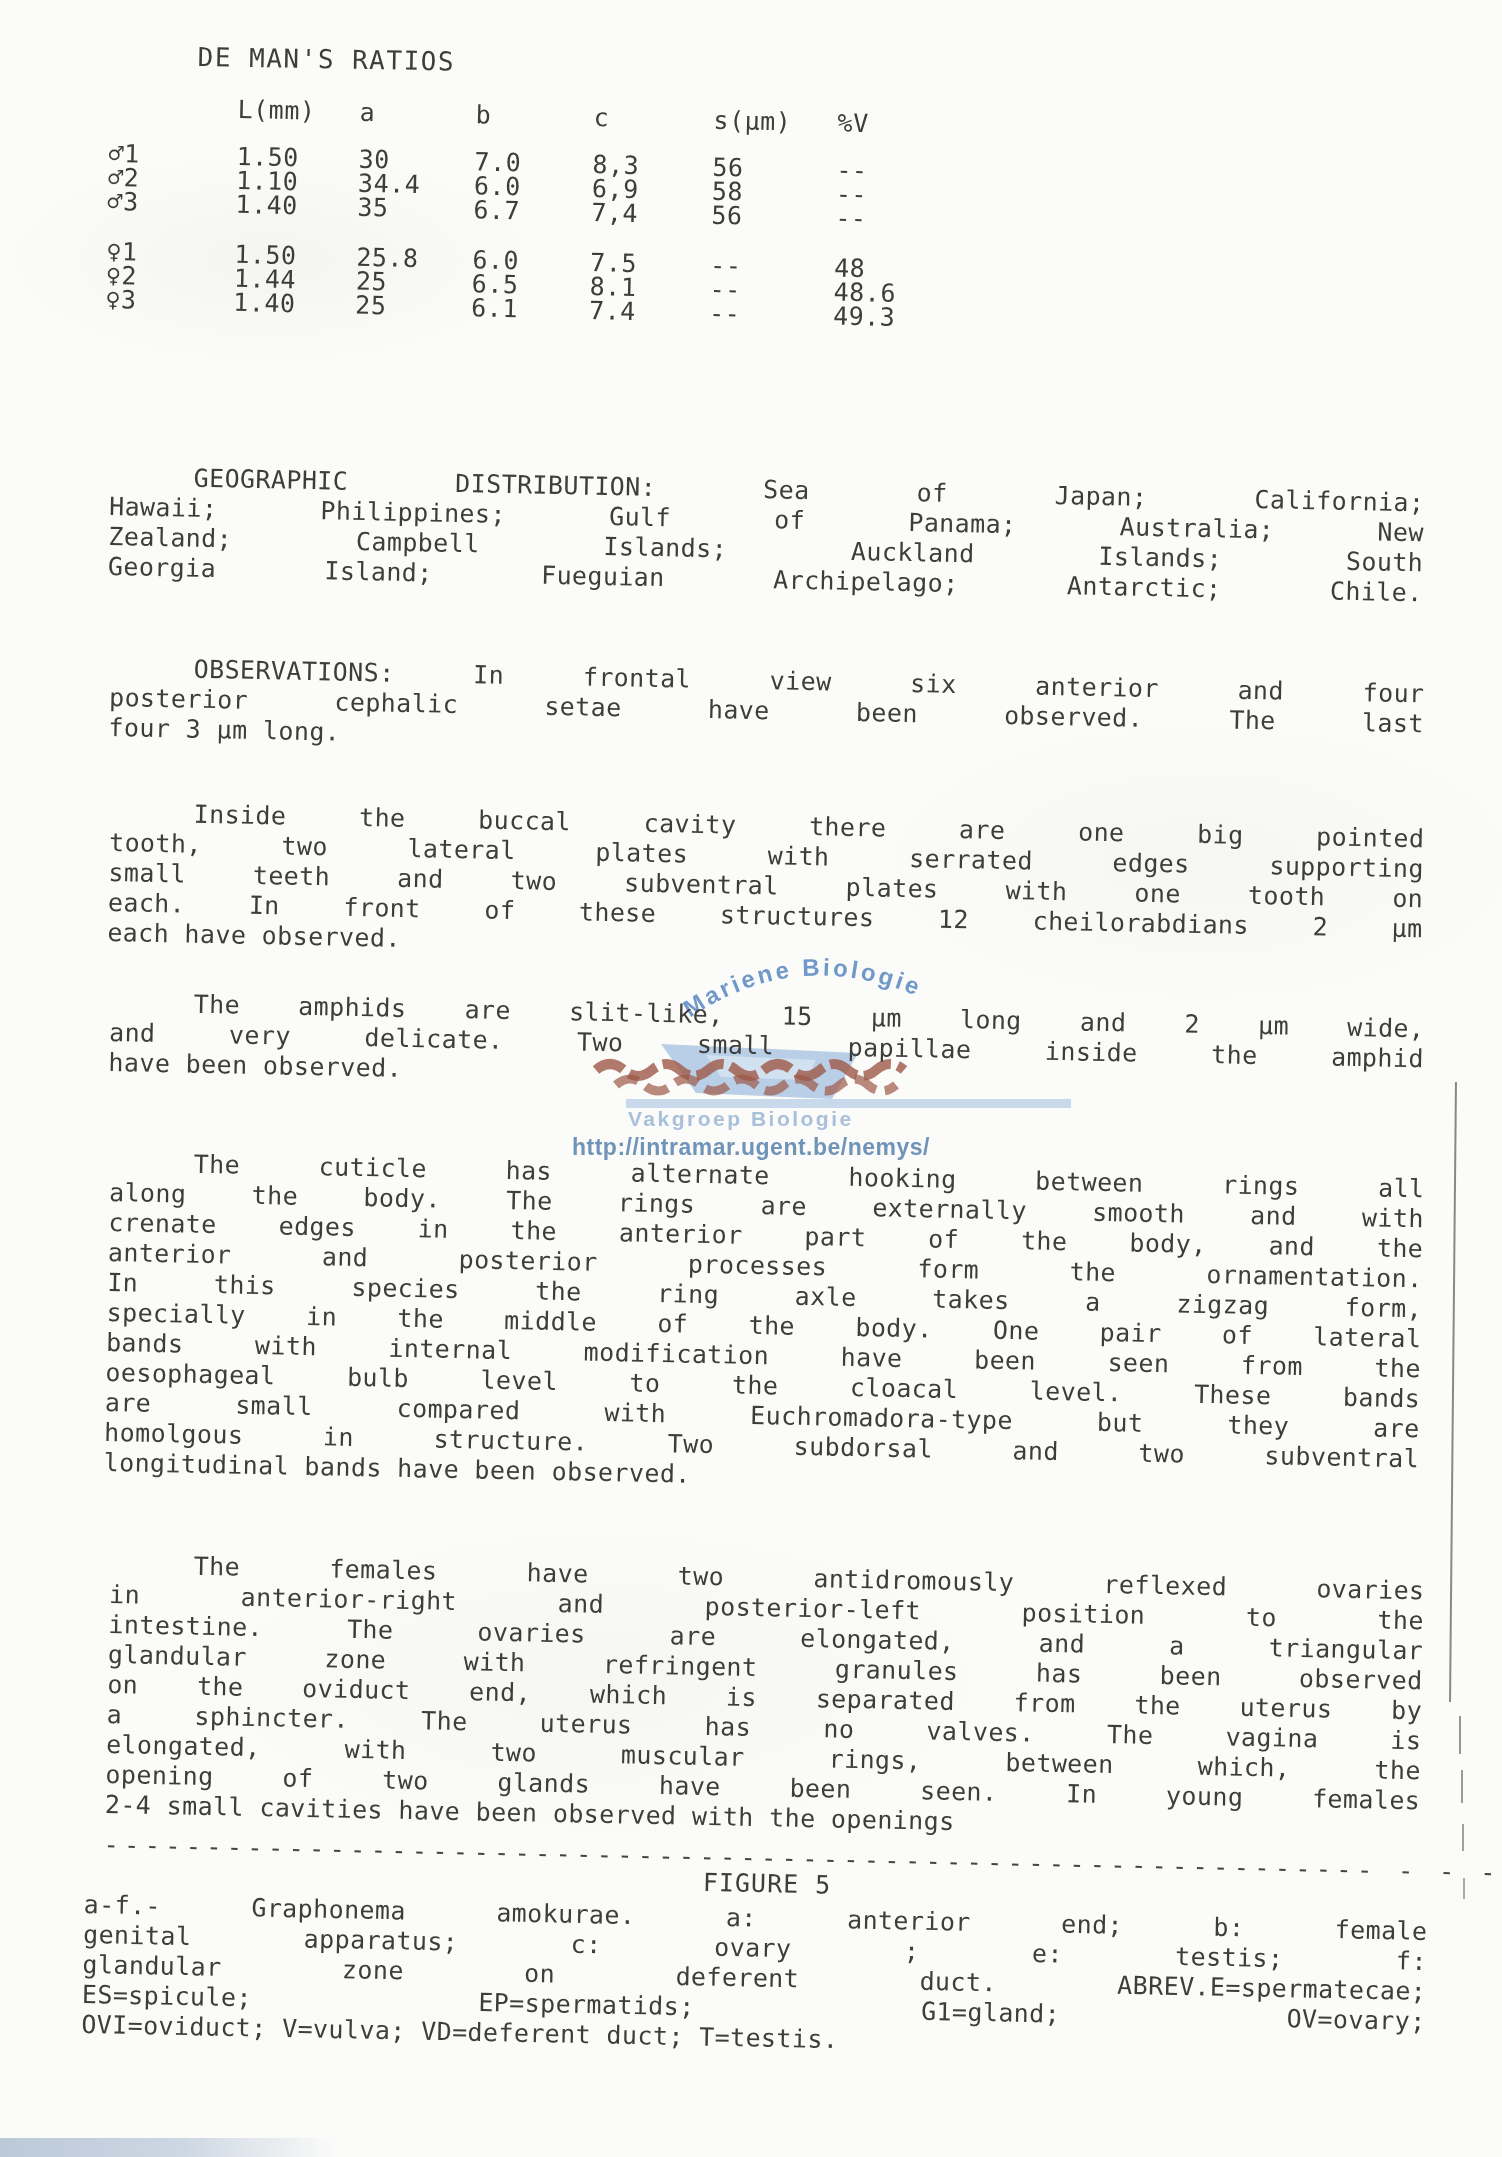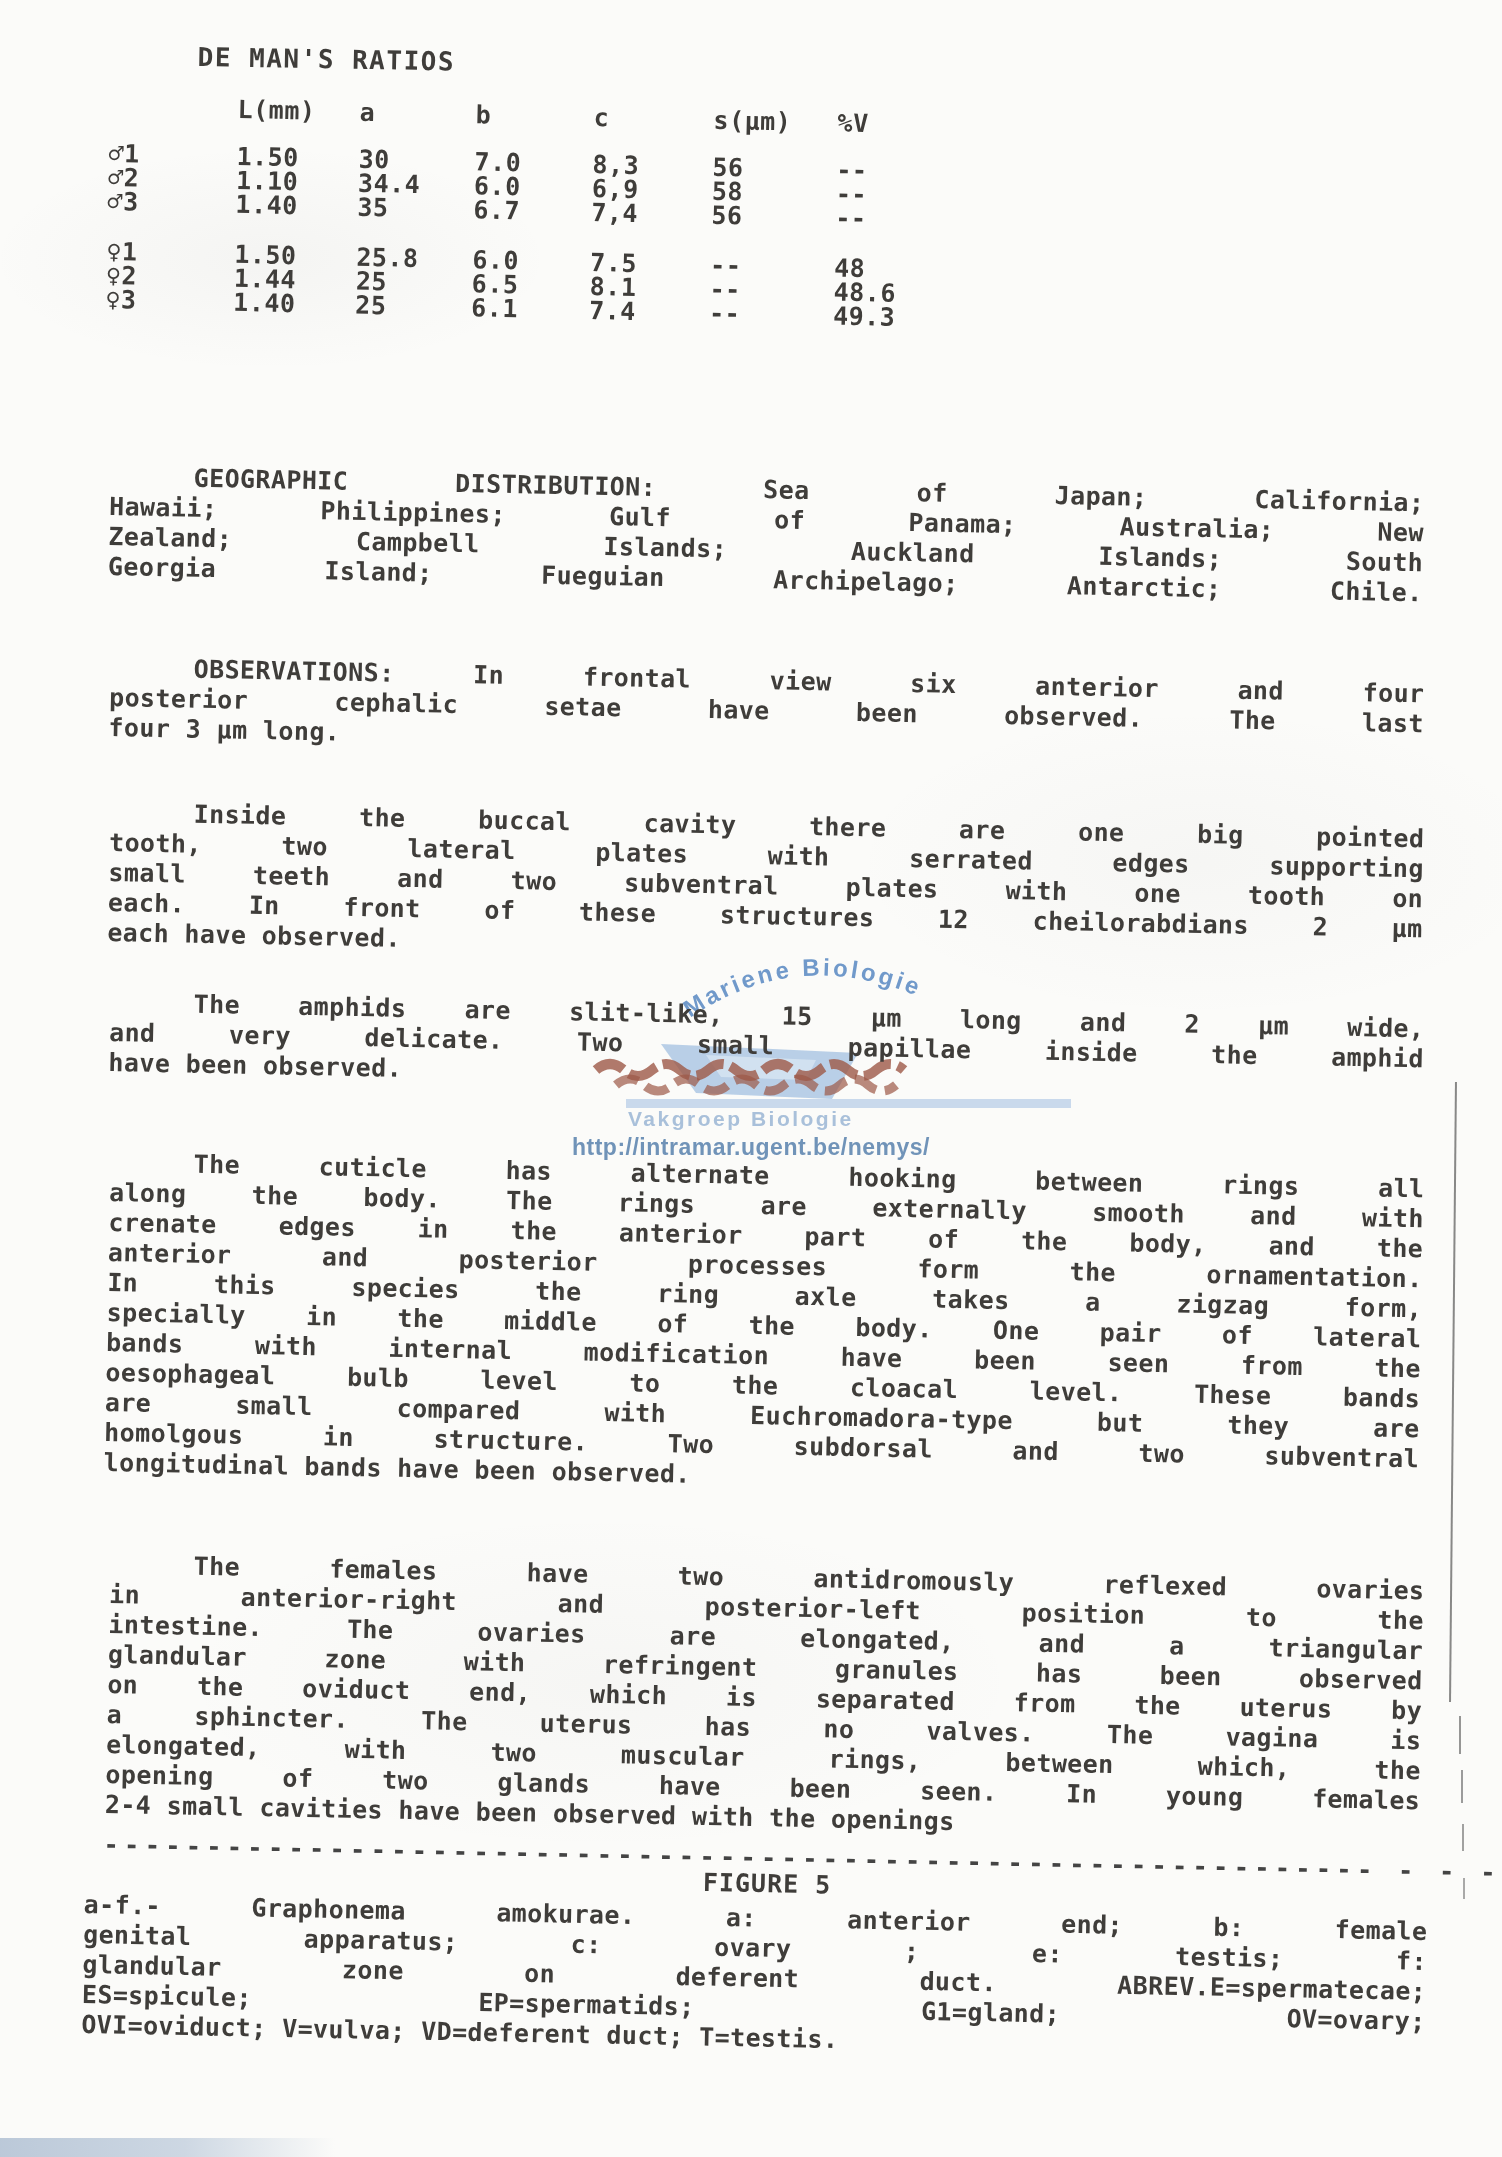--- a/index.html
+++ b/index.html
@@ -12,21 +12,21 @@
   }
   .page{position:absolute;inset:0;}
   
   .page::before{
     content:"";position:absolute;inset:0;z-index:0;
     background:
       radial-gradient(ellipse 400px 160px at 18% 12%, rgba(120,120,120,.05), transparent 70%),
       radial-gradient(ellipse 500px 220px at 80% 40%, rgba(120,120,120,.04), transparent 70%),
       radial-gradient(ellipse 600px 240px at 40% 78%, rgba(120,120,120,.04), transparent 70%);
   }
-  .content{position:absolute;inset:0;z-index:2;color:#3f3d3a;font-weight:bold;}
+  .content{position:absolute;inset:0;z-index:2;color:#3f3d3a;}
   .block{position:absolute;transform:rotate(1.15deg);transform-origin:0 0;}
 
   
   .b-title{top:42px;left:198px;transform:rotate(1deg);
     font-size:26px;letter-spacing:1.5px;white-space:nowrap;}
 
   
   .b-table{top:94px;left:110px;transform:rotate(1.3deg);}
   .trow{display:grid;grid-template-columns:128px 122px 116px 118px 120px 124px 110px;
     font-size:25px;line-height:24px;letter-spacing:.5px;}

